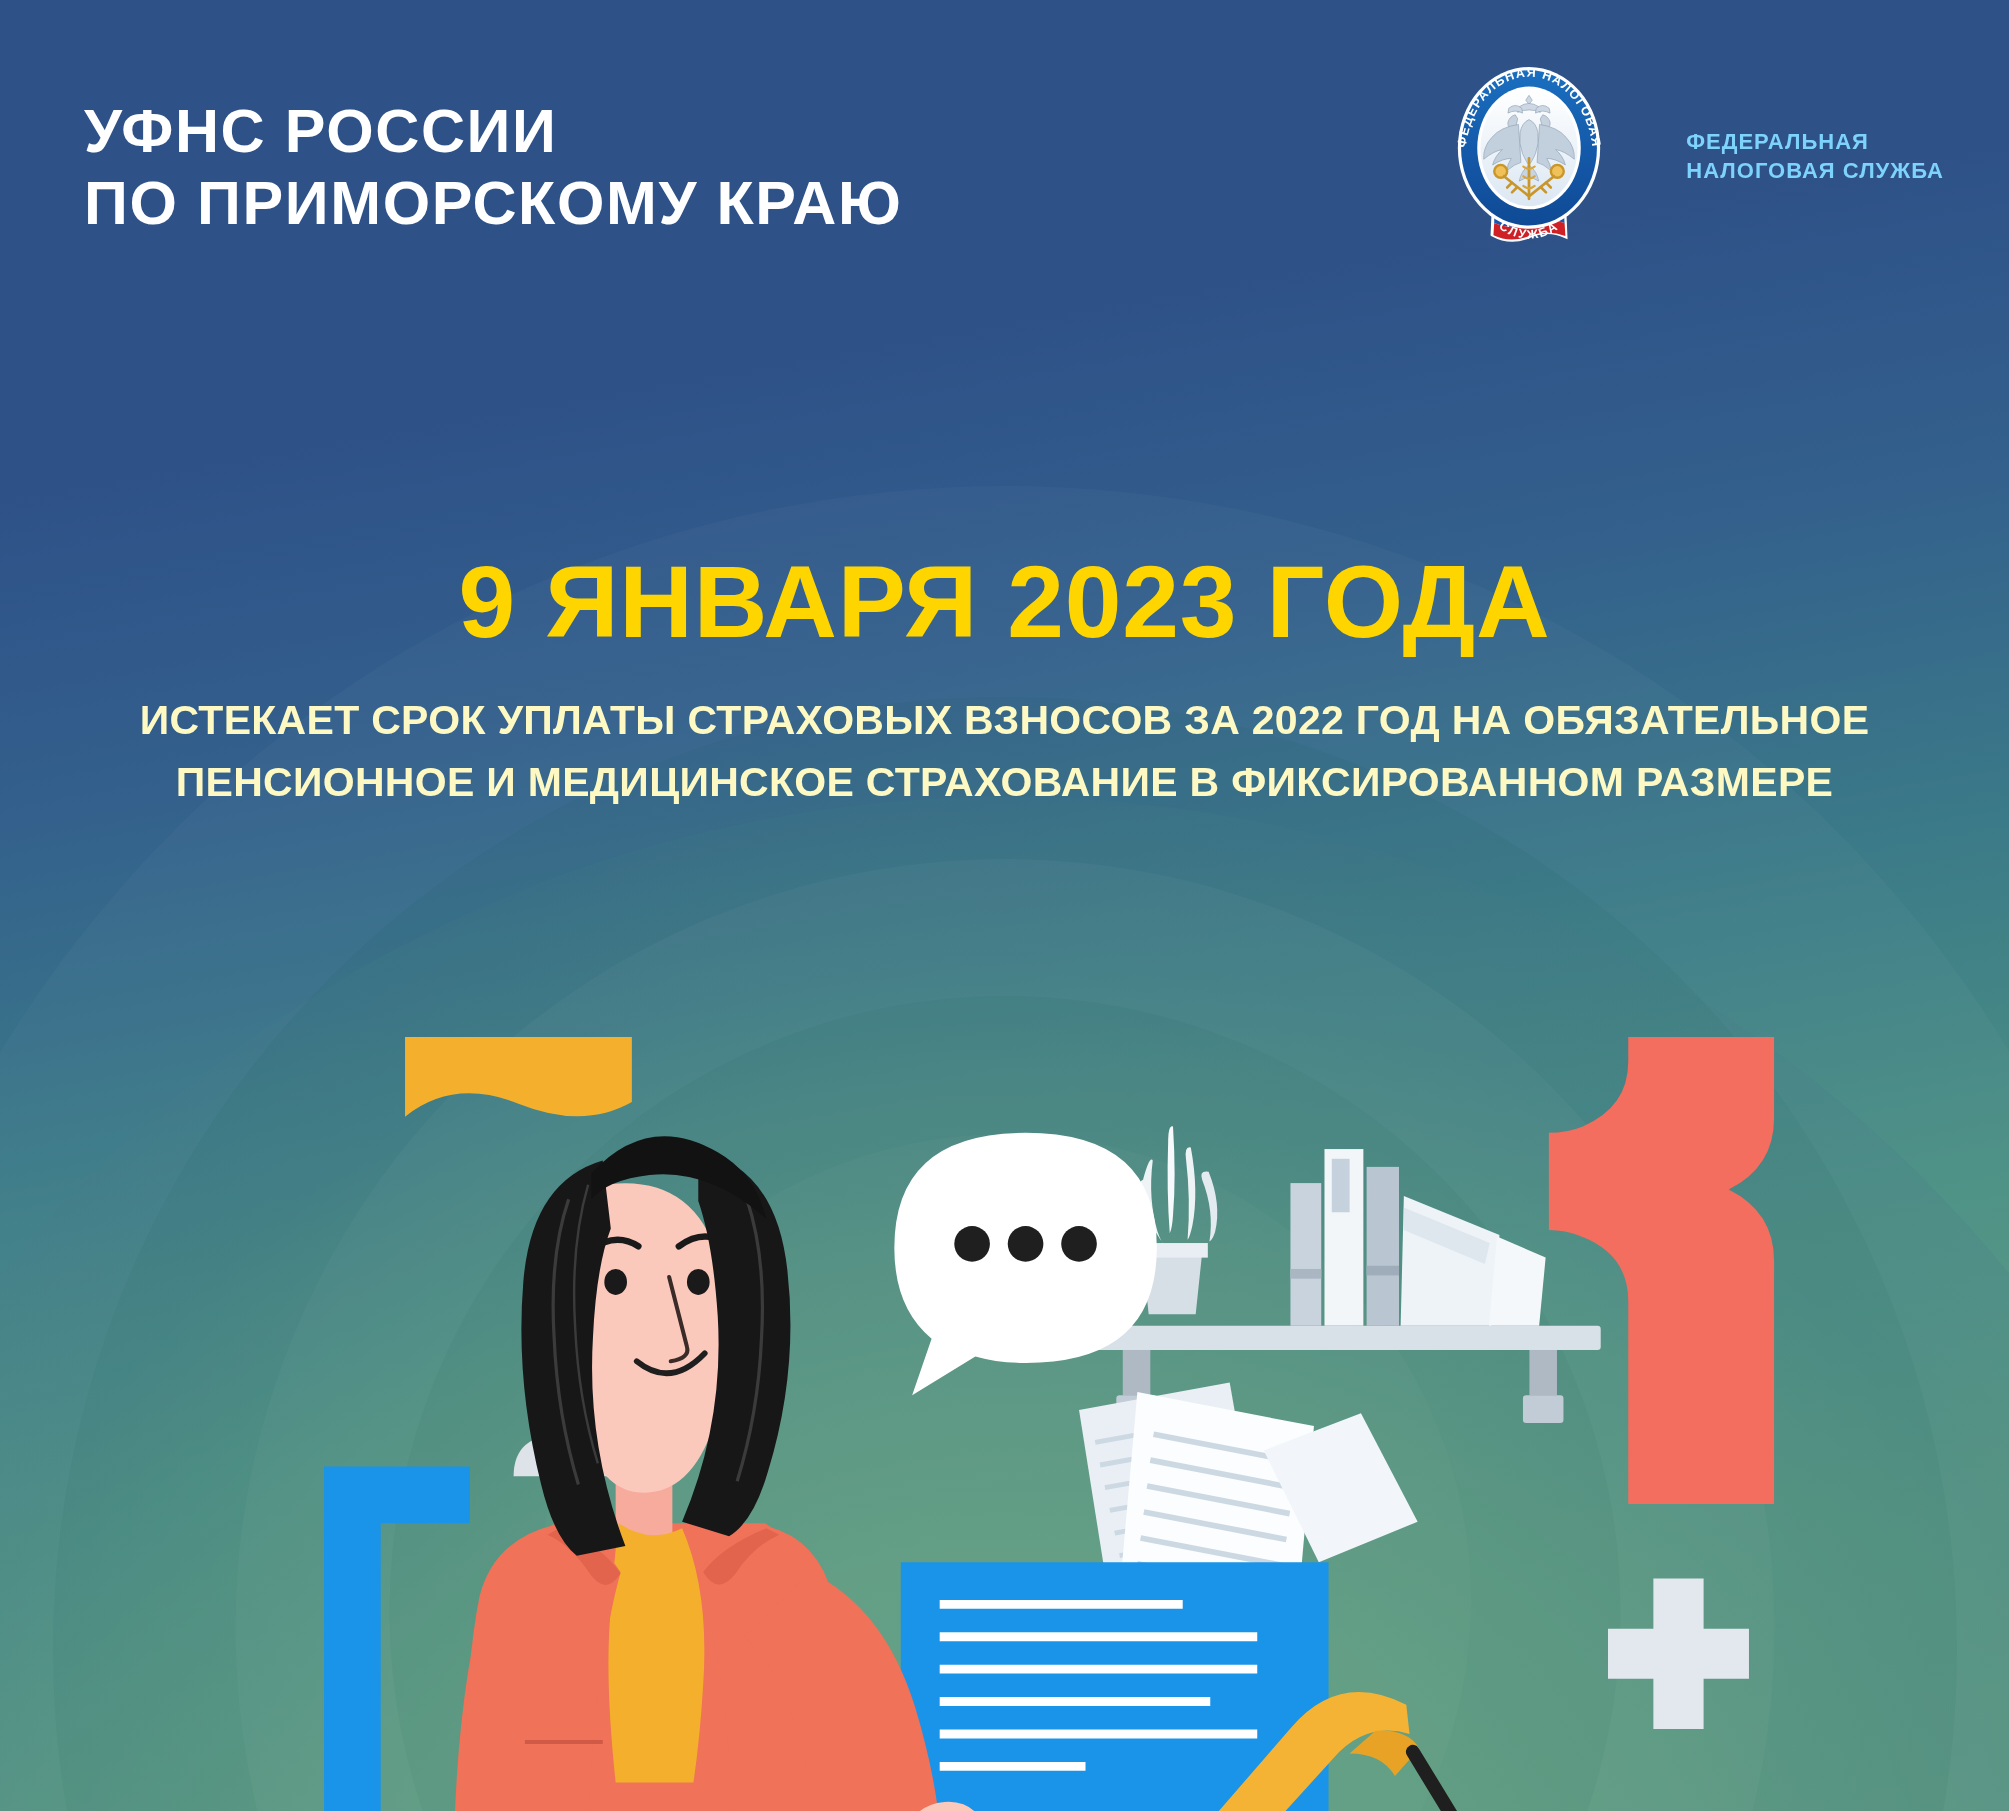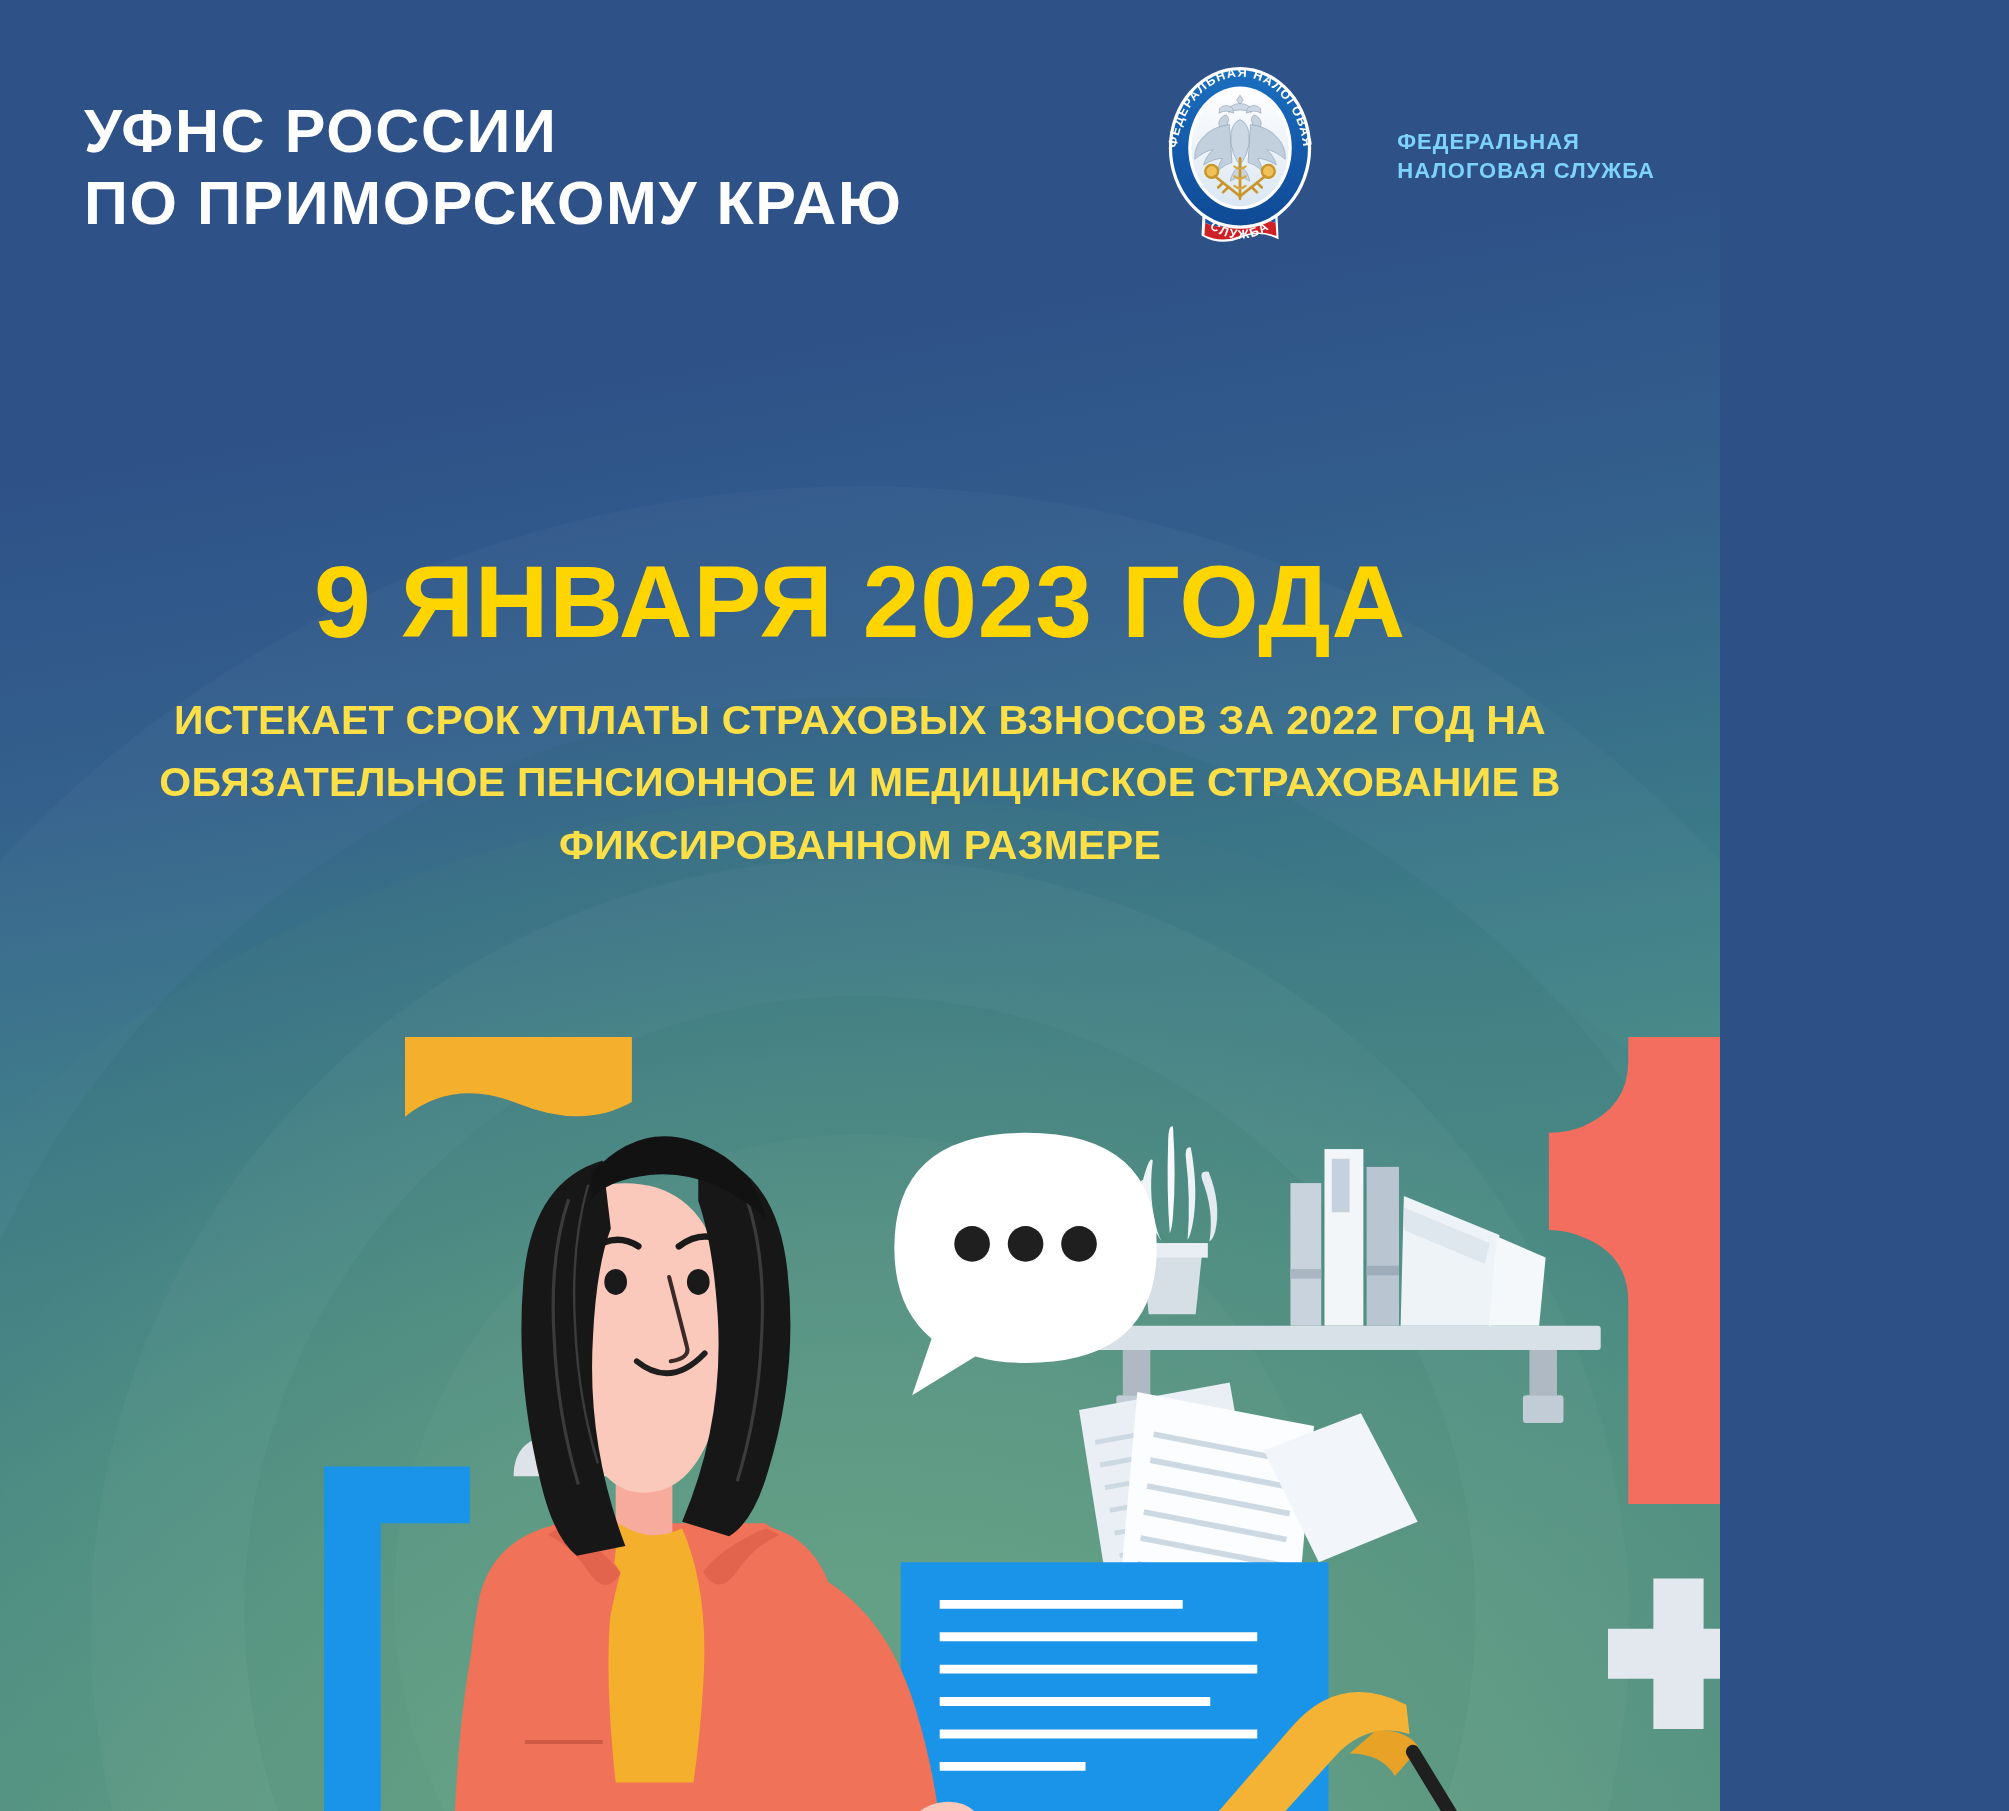--- a/index.html
+++ b/index.html
@@ -7,21 +7,21 @@
   html,body { width:2009px; height:1812px; }
   body {
     font-family:"Liberation Sans", sans-serif;
     background:#2d5086;
     overflow:hidden;
   }
 
   
   .poster{
     position:relative;
-    width:1720px; height:1812px;
+    width:2009px; height:1812px;
     overflow:hidden;
     background:#2d5086;
   }
 
   
   .bg-base{
     position:absolute; inset:0;
     background:
       linear-gradient(170deg,#2e5188 0%, #2e5188 22%, #33608c 38%, #3b7a88 54%, #4a8f84 70%, #5a9a80 86%, #619c7f 100%);
   }
@@ -86,21 +86,21 @@
   }
   .headline-date{
     color:#ffd500;
     font-size:102px; font-weight:700;
     letter-spacing:0.8px; line-height:1.0;
     text-transform:uppercase;
     margin-top:16px;
   }
   .headline-sub{
     margin-top:36px;
-    color:#fde047;
+    color:#fef9c3;
     font-size:41px; font-weight:700;
     line-height:1.52; letter-spacing:0.3px;
     text-transform:uppercase;
     padding:0 97px;
   }
 
   
   .illo{
     position:absolute; left:0; top:1037px; width:2009px; height:775px; z-index:20;
   }

